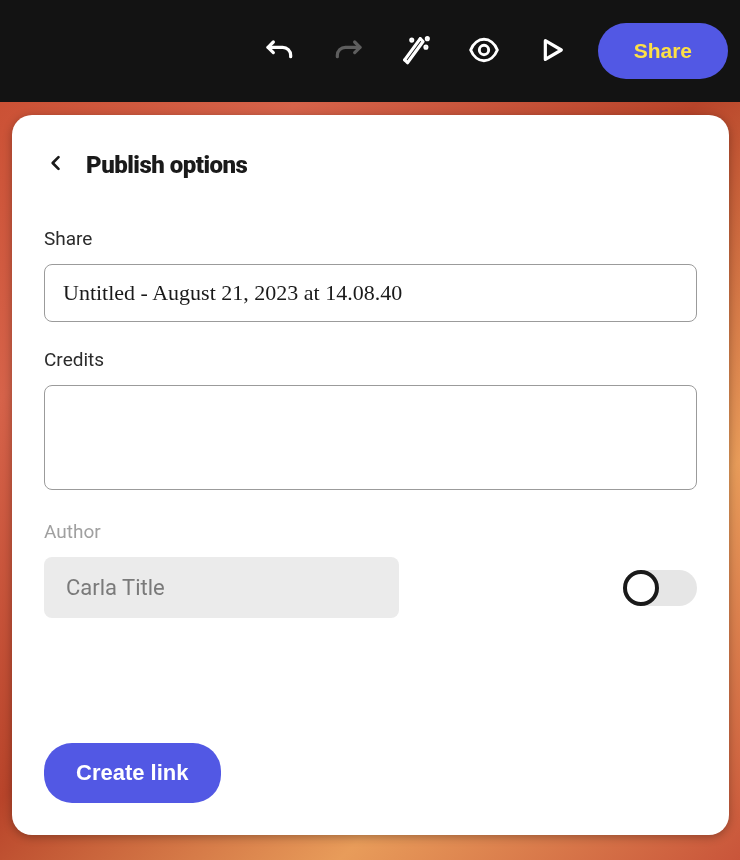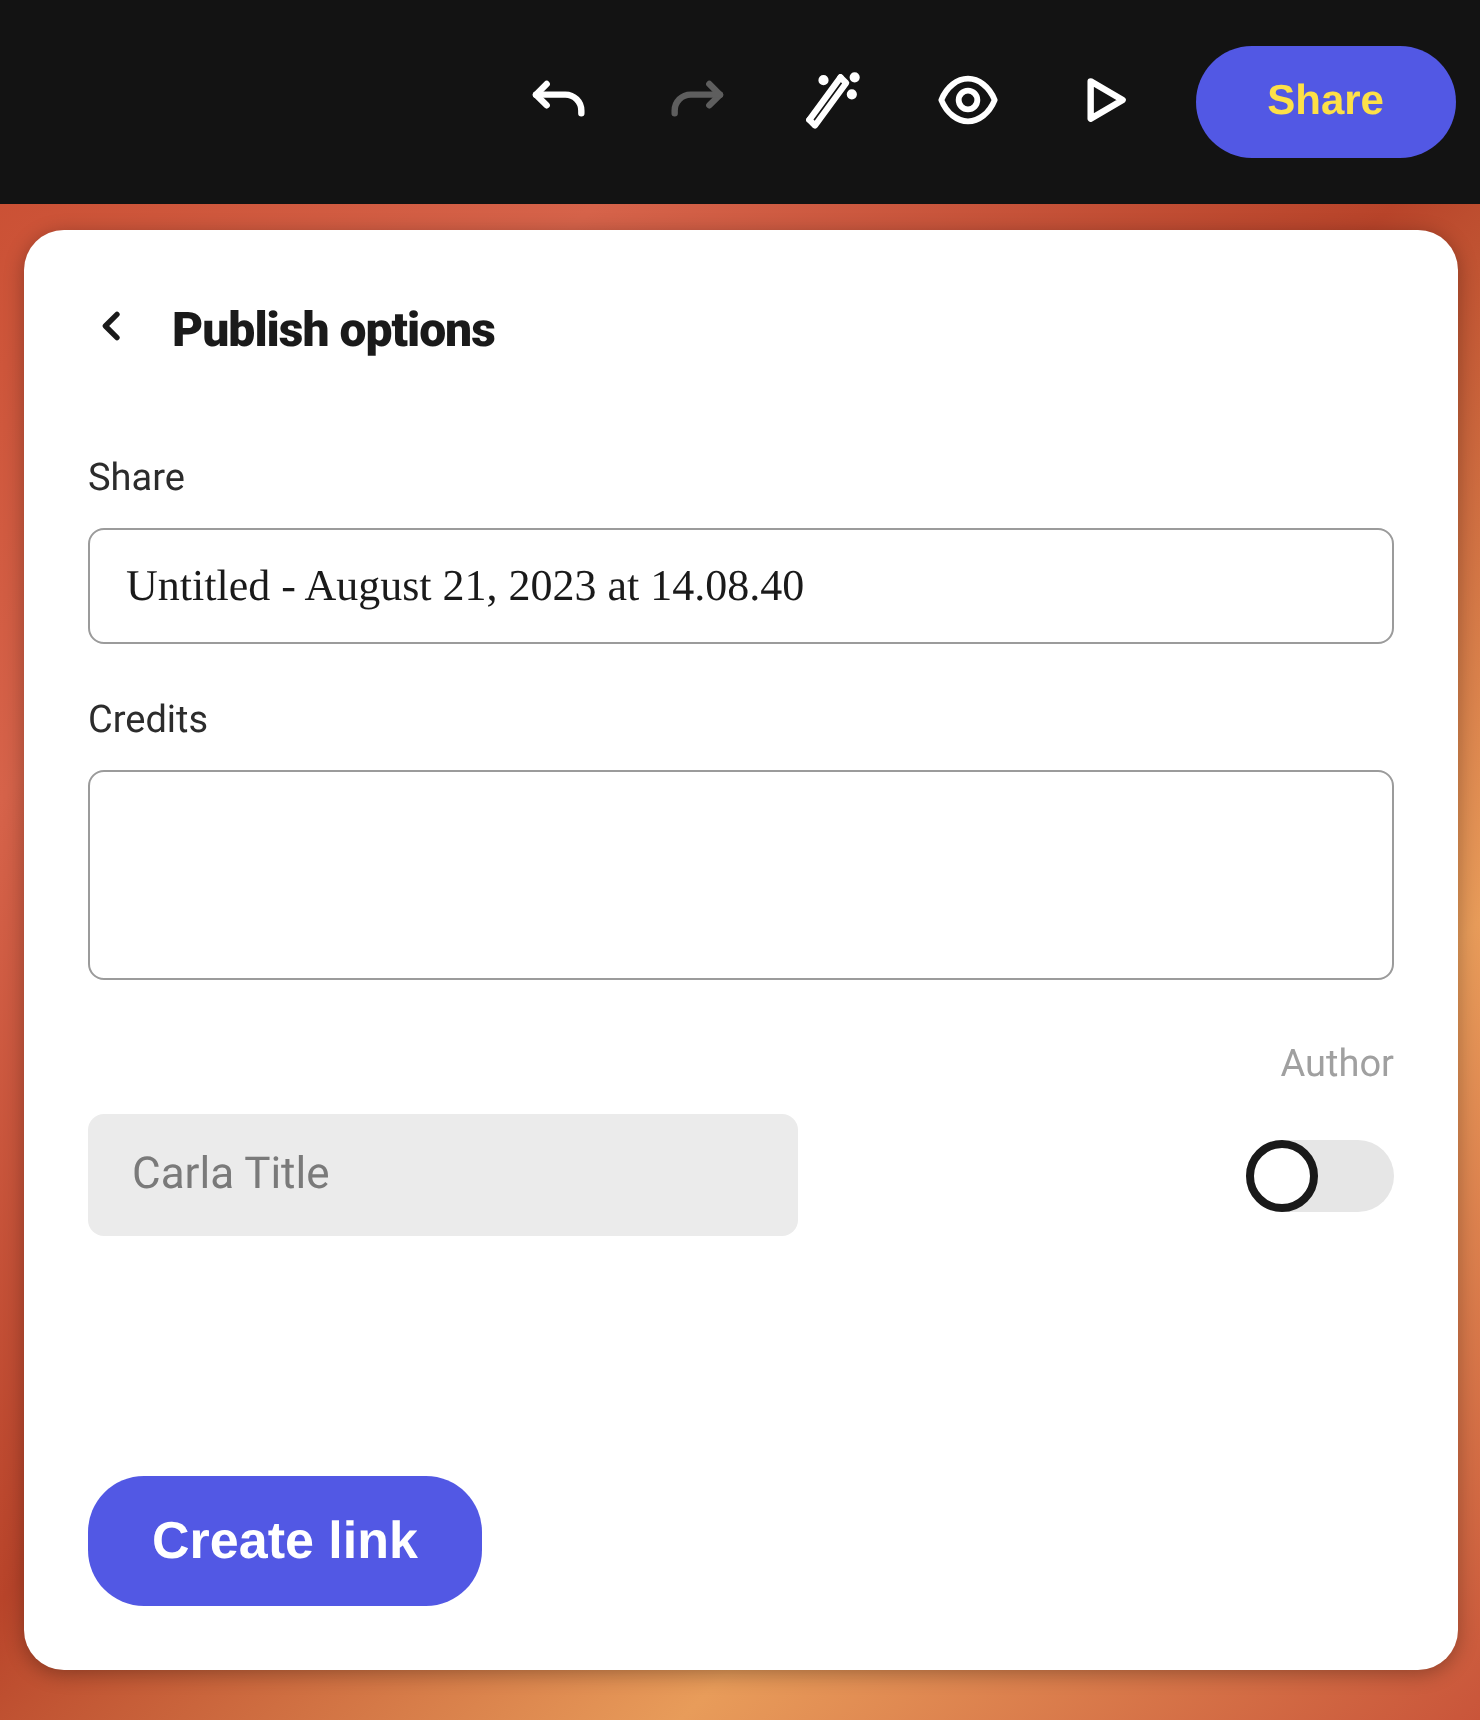--- a/index.html
+++ b/index.html
@@ -95,21 +95,20 @@
     }
     .field-label {
       display: block;
       font-size: 19px;
       color: #2c2c2c;
       margin-bottom: 14px;
       font-weight: 400;
     }
     .field-label.muted {
       color: #a0a0a0;
-      text-align: right;
     }
     .text-input {
       width: 100%;
       height: 58px;
       border: 1.5px solid #9b9b9b;
       border-radius: 8px;
       font-size: 22px;
       color: #1a1a1a;
       padding: 0 18px;
       outline: none;
@@ -160,21 +159,21 @@
       border: 4px solid #1a1a1a;
     }
     .create-link-btn {
       position: absolute;
       bottom: 32px;
       left: 32px;
       background: #5258e4;
       border: none;
       border-radius: 28px;
       color: white;
-      font-size: 26px;
+      font-size: 22px;
       font-weight: 700;
       padding: 17px 32px;
       cursor: pointer;
     }
   </style>
 </head>
 <body>
 
 <div class="top-bar">
   <button class="icon-btn">

